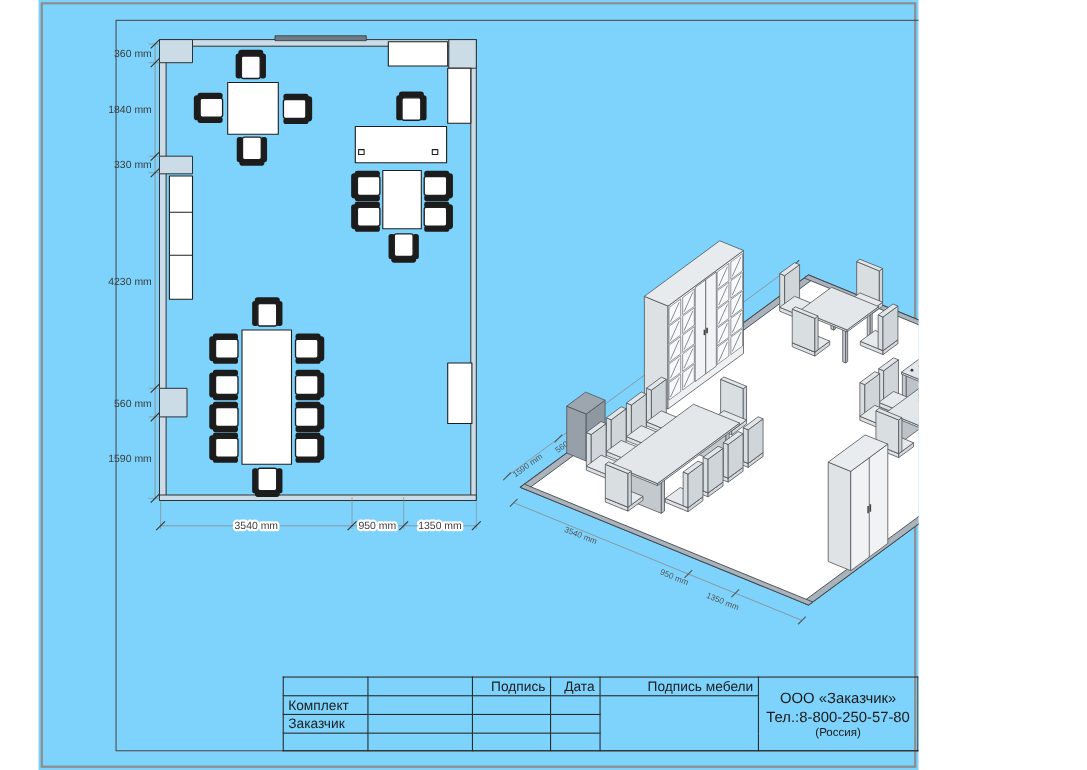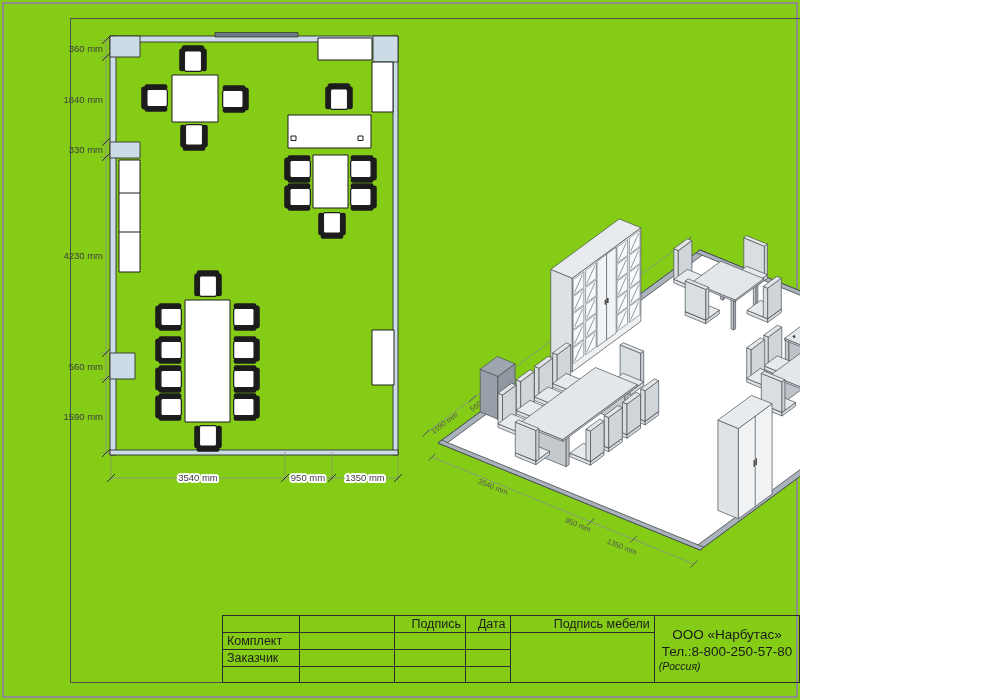--- a/index.html
+++ b/index.html
@@ -1,27 +1,27 @@
 <!DOCTYPE html>
 <html><head>
 <meta charset="utf-8">
 <style>
   html,body{margin:0;padding:0;background:#fff;}
-  .page{position:relative;width:800px;height:700px;background:#84cc16;overflow:hidden;
-        font-family:"Liberation Sans",sans-serif;}
+  .page{position:relative;width:800px;height:700px;background:#7dd3fc;overflow:hidden;
+        font-family:"Liberation Sans",sans-serif;margin-left:35px;}
   .page-border{position:absolute;left:2px;top:2px;right:2px;bottom:2px;border:2px solid #8d8d8d;}
   .frame{position:absolute;left:70px;top:18px;width:899px;height:663px;border:1px solid #4f4f4f;}
   svg.drawing{position:absolute;left:0;top:0;}
   table.tb{position:absolute;left:222px;top:615px;border-collapse:collapse;table-layout:fixed;}
   table.tb td{border:1px solid #2b2b2b;font-size:12.5px;color:#1d1d1d;padding:0 4px;
               overflow:hidden;white-space:nowrap;}
   td.c{text-align:right;}
   td.company-cell{vertical-align:middle;padding:0 6px;}
   .comp-line1,.comp-line2{text-align:center;font-size:13.5px;line-height:17px;color:#1a1a1a;}
-  .comp-line3{text-align:left;font-size:10.5px;line-height:13px;color:#1a1a1a;font-style:italic;}
+  .comp-line3{text-align:center;font-size:10.5px;line-height:13px;color:#1a1a1a;}
 </style>
 </head>
 <body>
 
 <div class="page">
   <div class="page-border"></div>
   <div class="frame"></div>
 
   <svg class="drawing" width="988" height="700" viewBox="0 0 988 700">
 
@@ -437,21 +437,21 @@
         <col style="width:151px">
     </colgroup>
     <tbody>
         <tr style="height:17px">
       <td></td>
       <td></td>
       <td class="c">Подпись</td>
       <td class="c">Дата</td>
       <td class="c">Подпись мебели</td>
       <td class="company-cell" rowspan="4">
-        <div class="comp-line1">ООО «Нарбутас»</div>
+        <div class="comp-line1">ООО «Заказчик»</div>
         <div class="comp-line2">Тел.:8-800-250-57-80</div>
         <div class="comp-line3">(Россия)</div>
       </td>
     </tr>
     <tr style="height:17px">
       <td>Комплект</td>
       <td></td>
       <td></td>
       <td></td>
       <td rowspan="3"></td>

